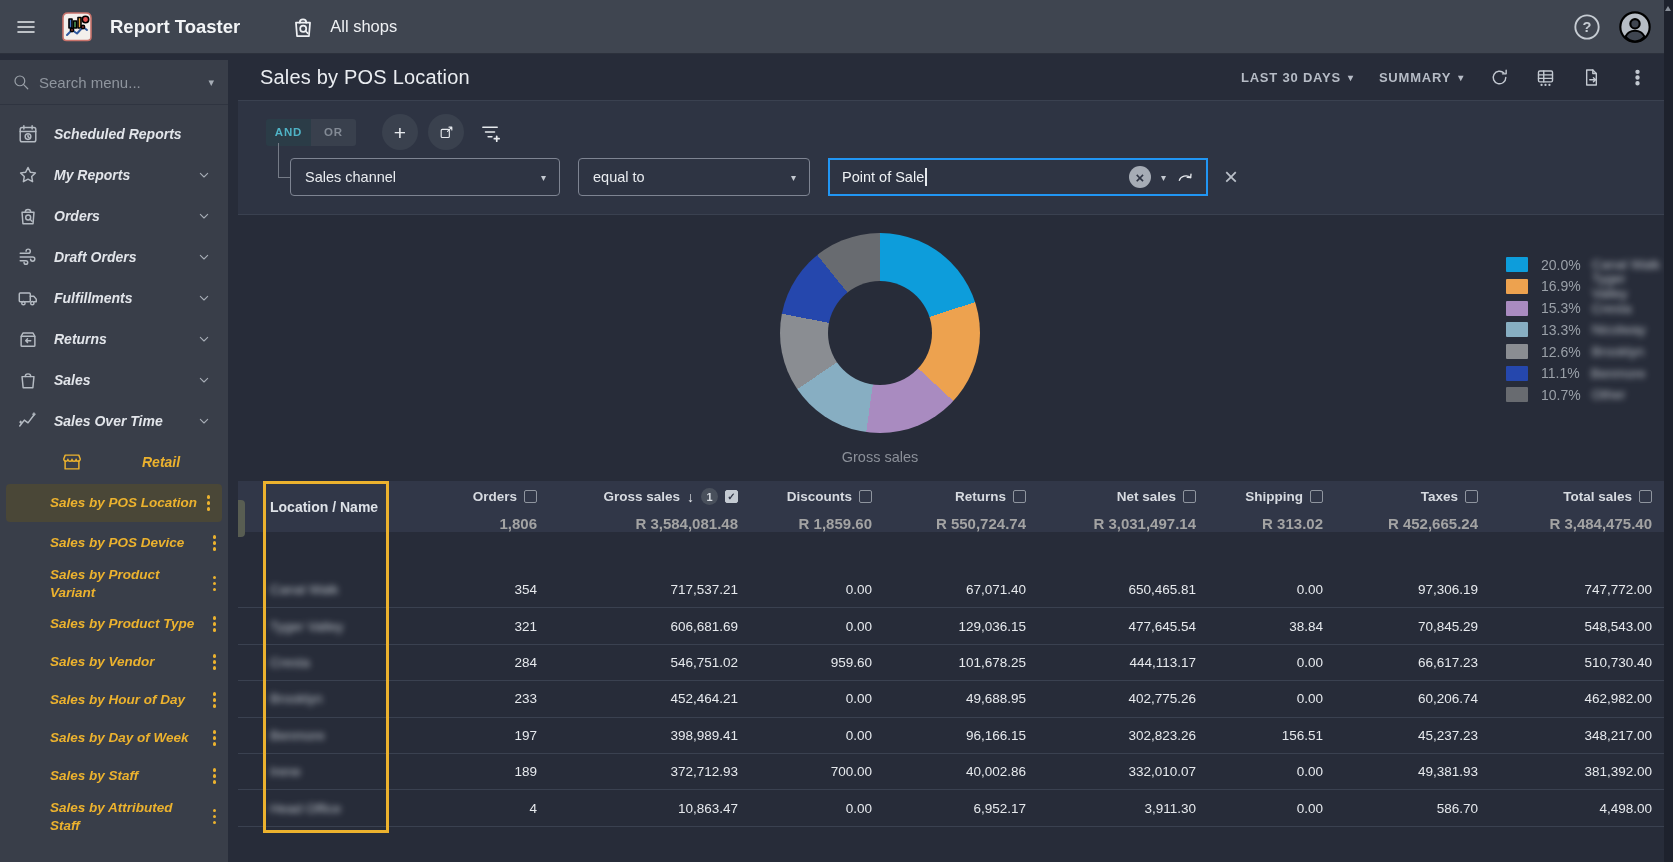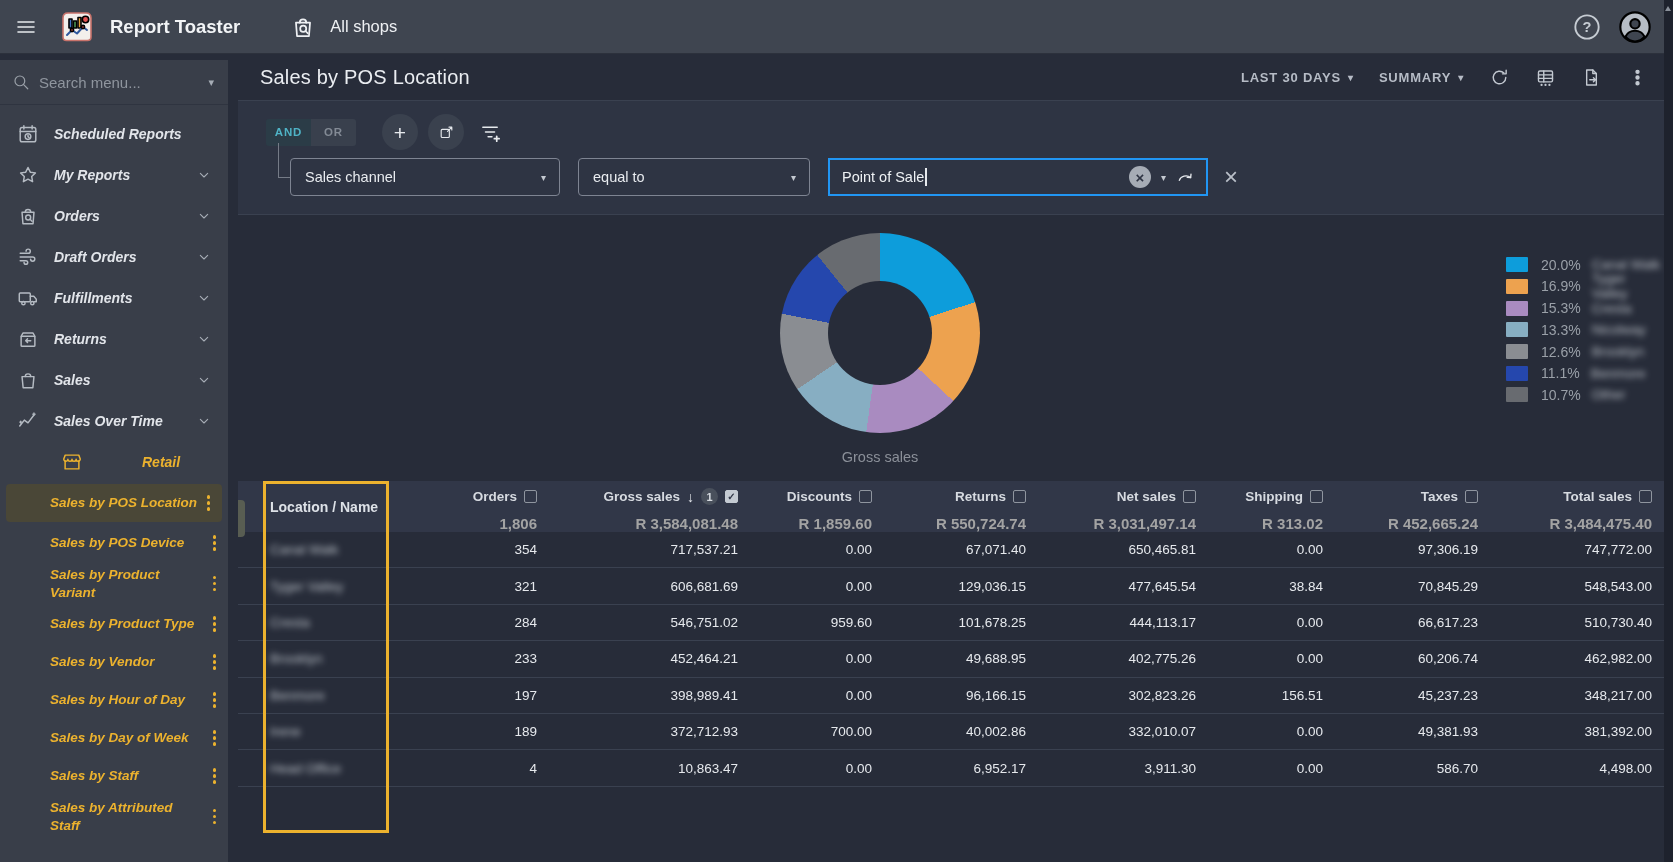--- a/index.html
+++ b/index.html
@@ -569,21 +569,21 @@
         </div>
         <div class="hcol">
           <div class="l1">
             <span>Total sales</span>
             <span class="cbx"></span>
           </div>
           <div class="total">R 3,484,475.40</div>
         </div>
       </div>
     <div id="rows">
-        <div class="trow grid9" style="display: grid; align-items: center;">
+        <div class="trow grid9" style="display: grid; align-items: center; margin-top: 40px;">
           <div class="namecell">
             <span class="blurred">Canal Walk</span>
           </div>
           <div class="num">354</div>
           <div class="num">717,537.21</div>
           <div class="num">0.00</div>
           <div class="num">67,071.40</div>
           <div class="num">650,465.81</div>
           <div class="num">0.00</div>
           <div class="num">97,306.19</div>

